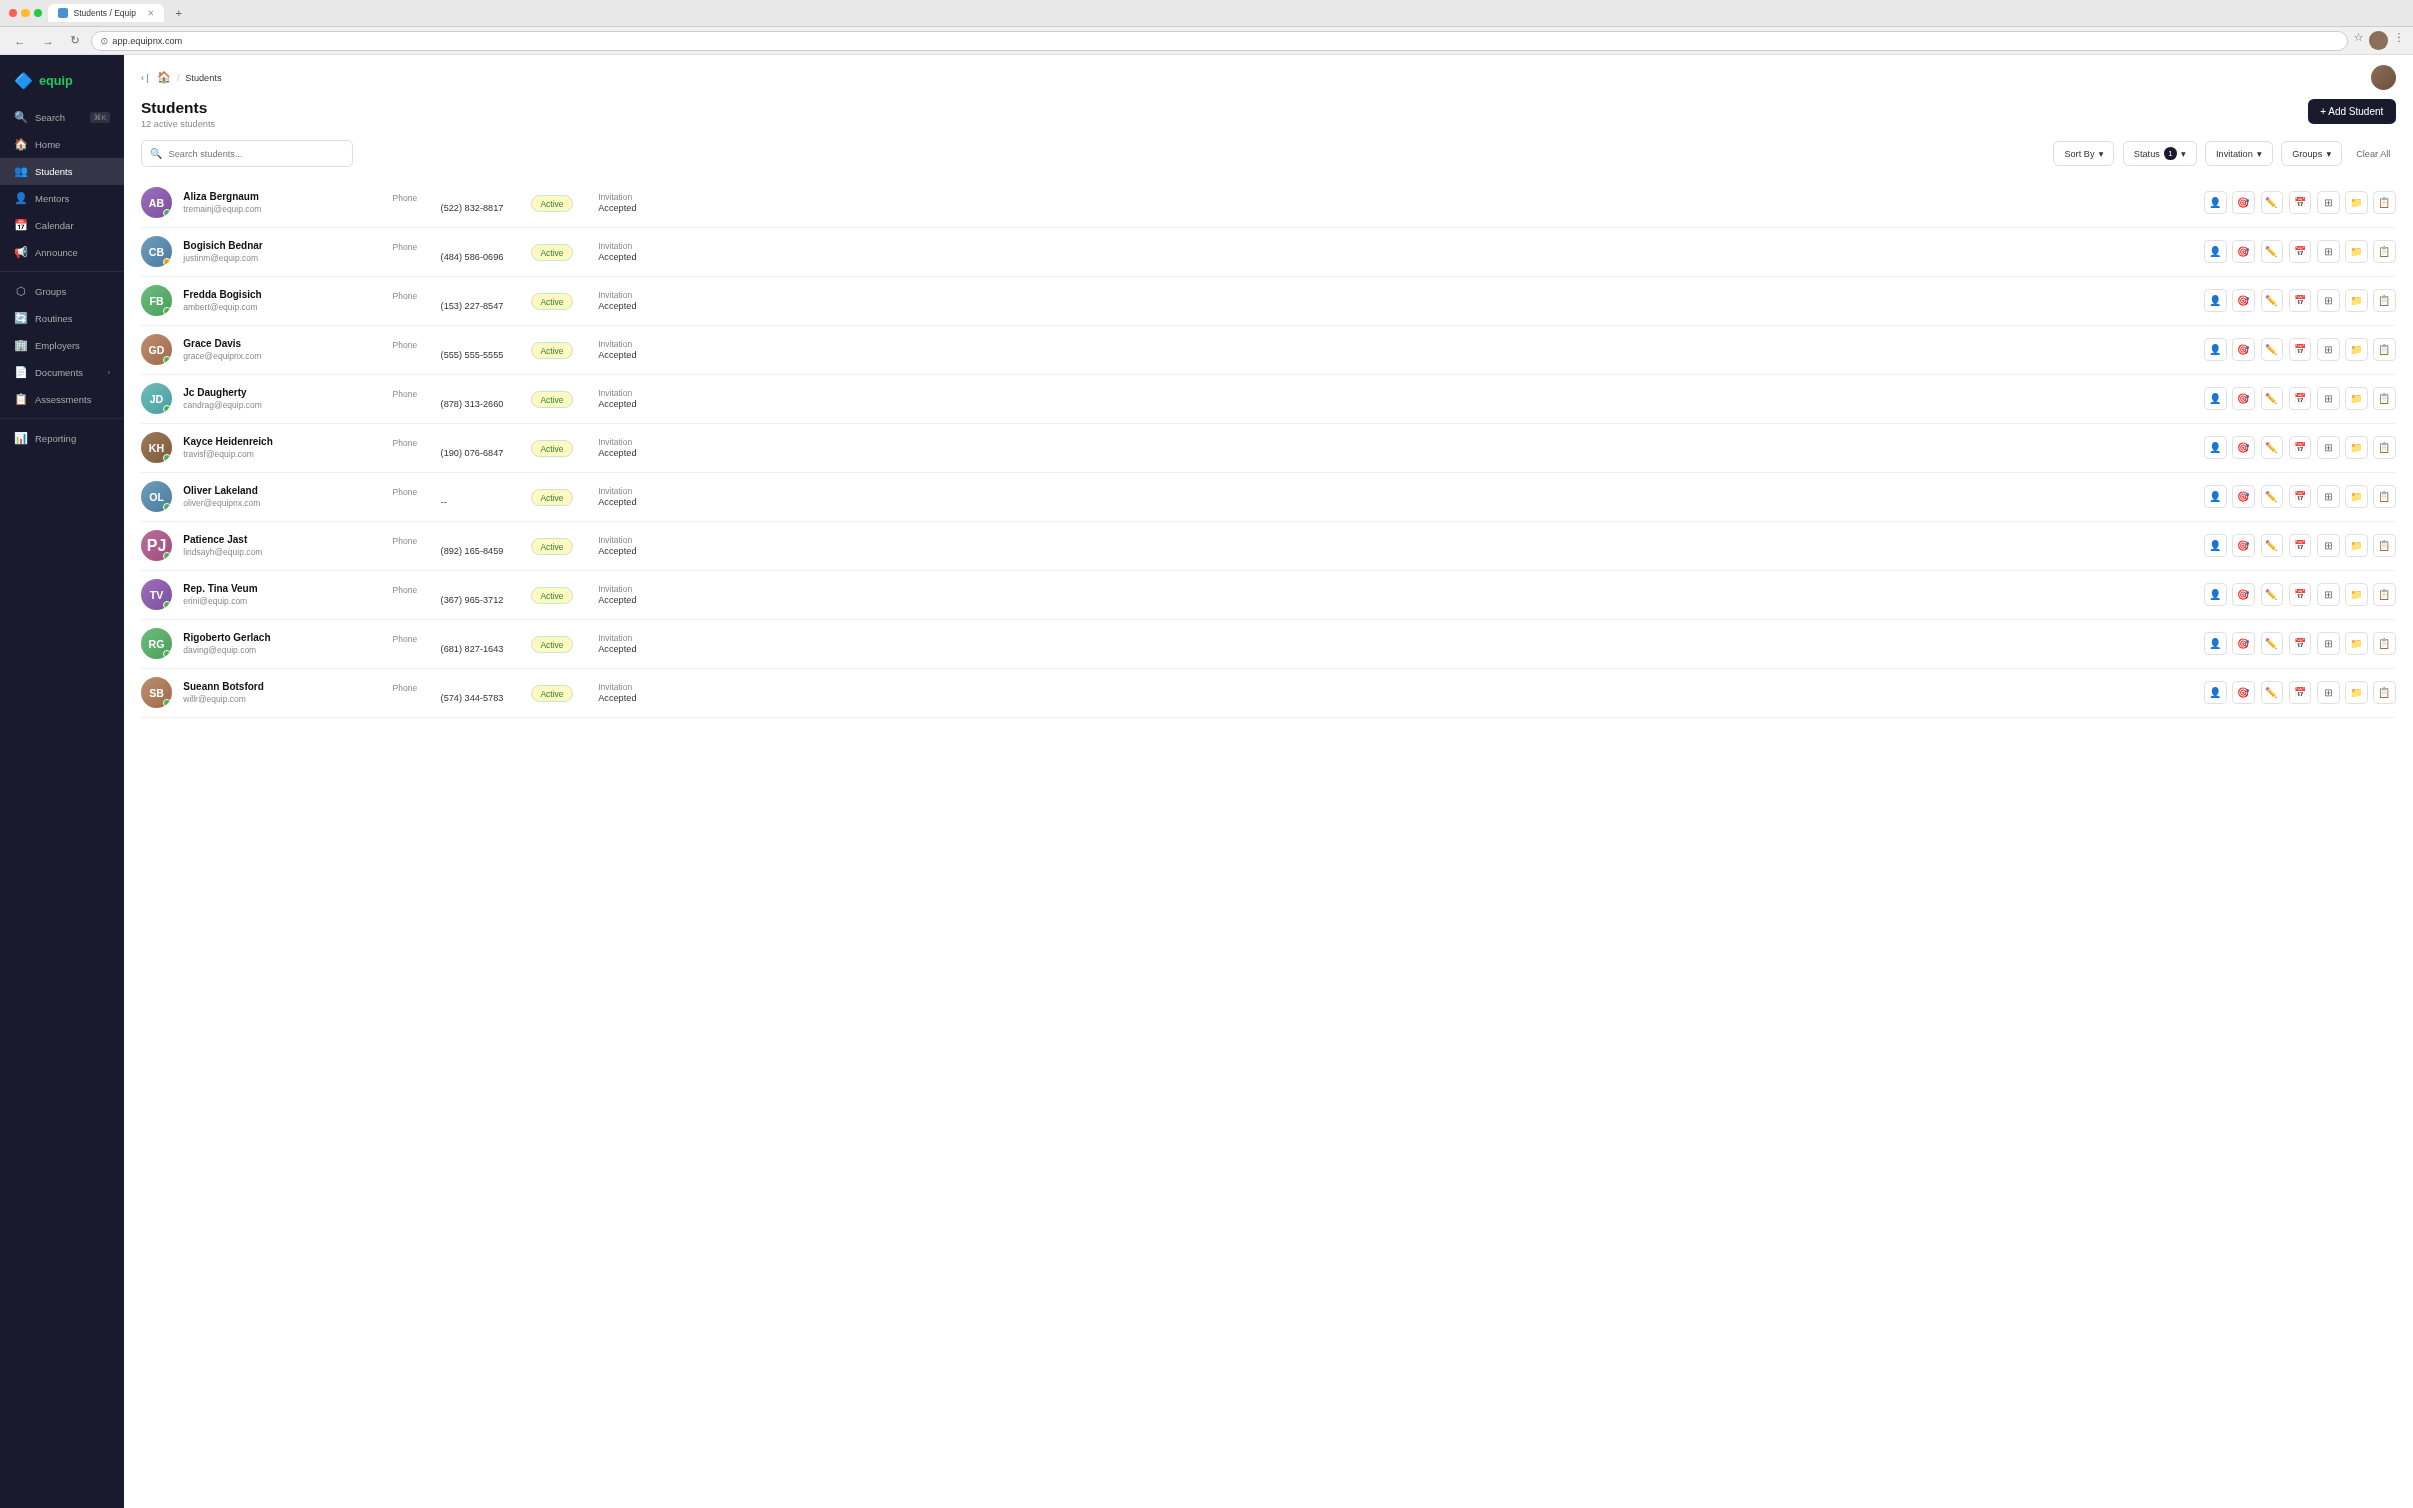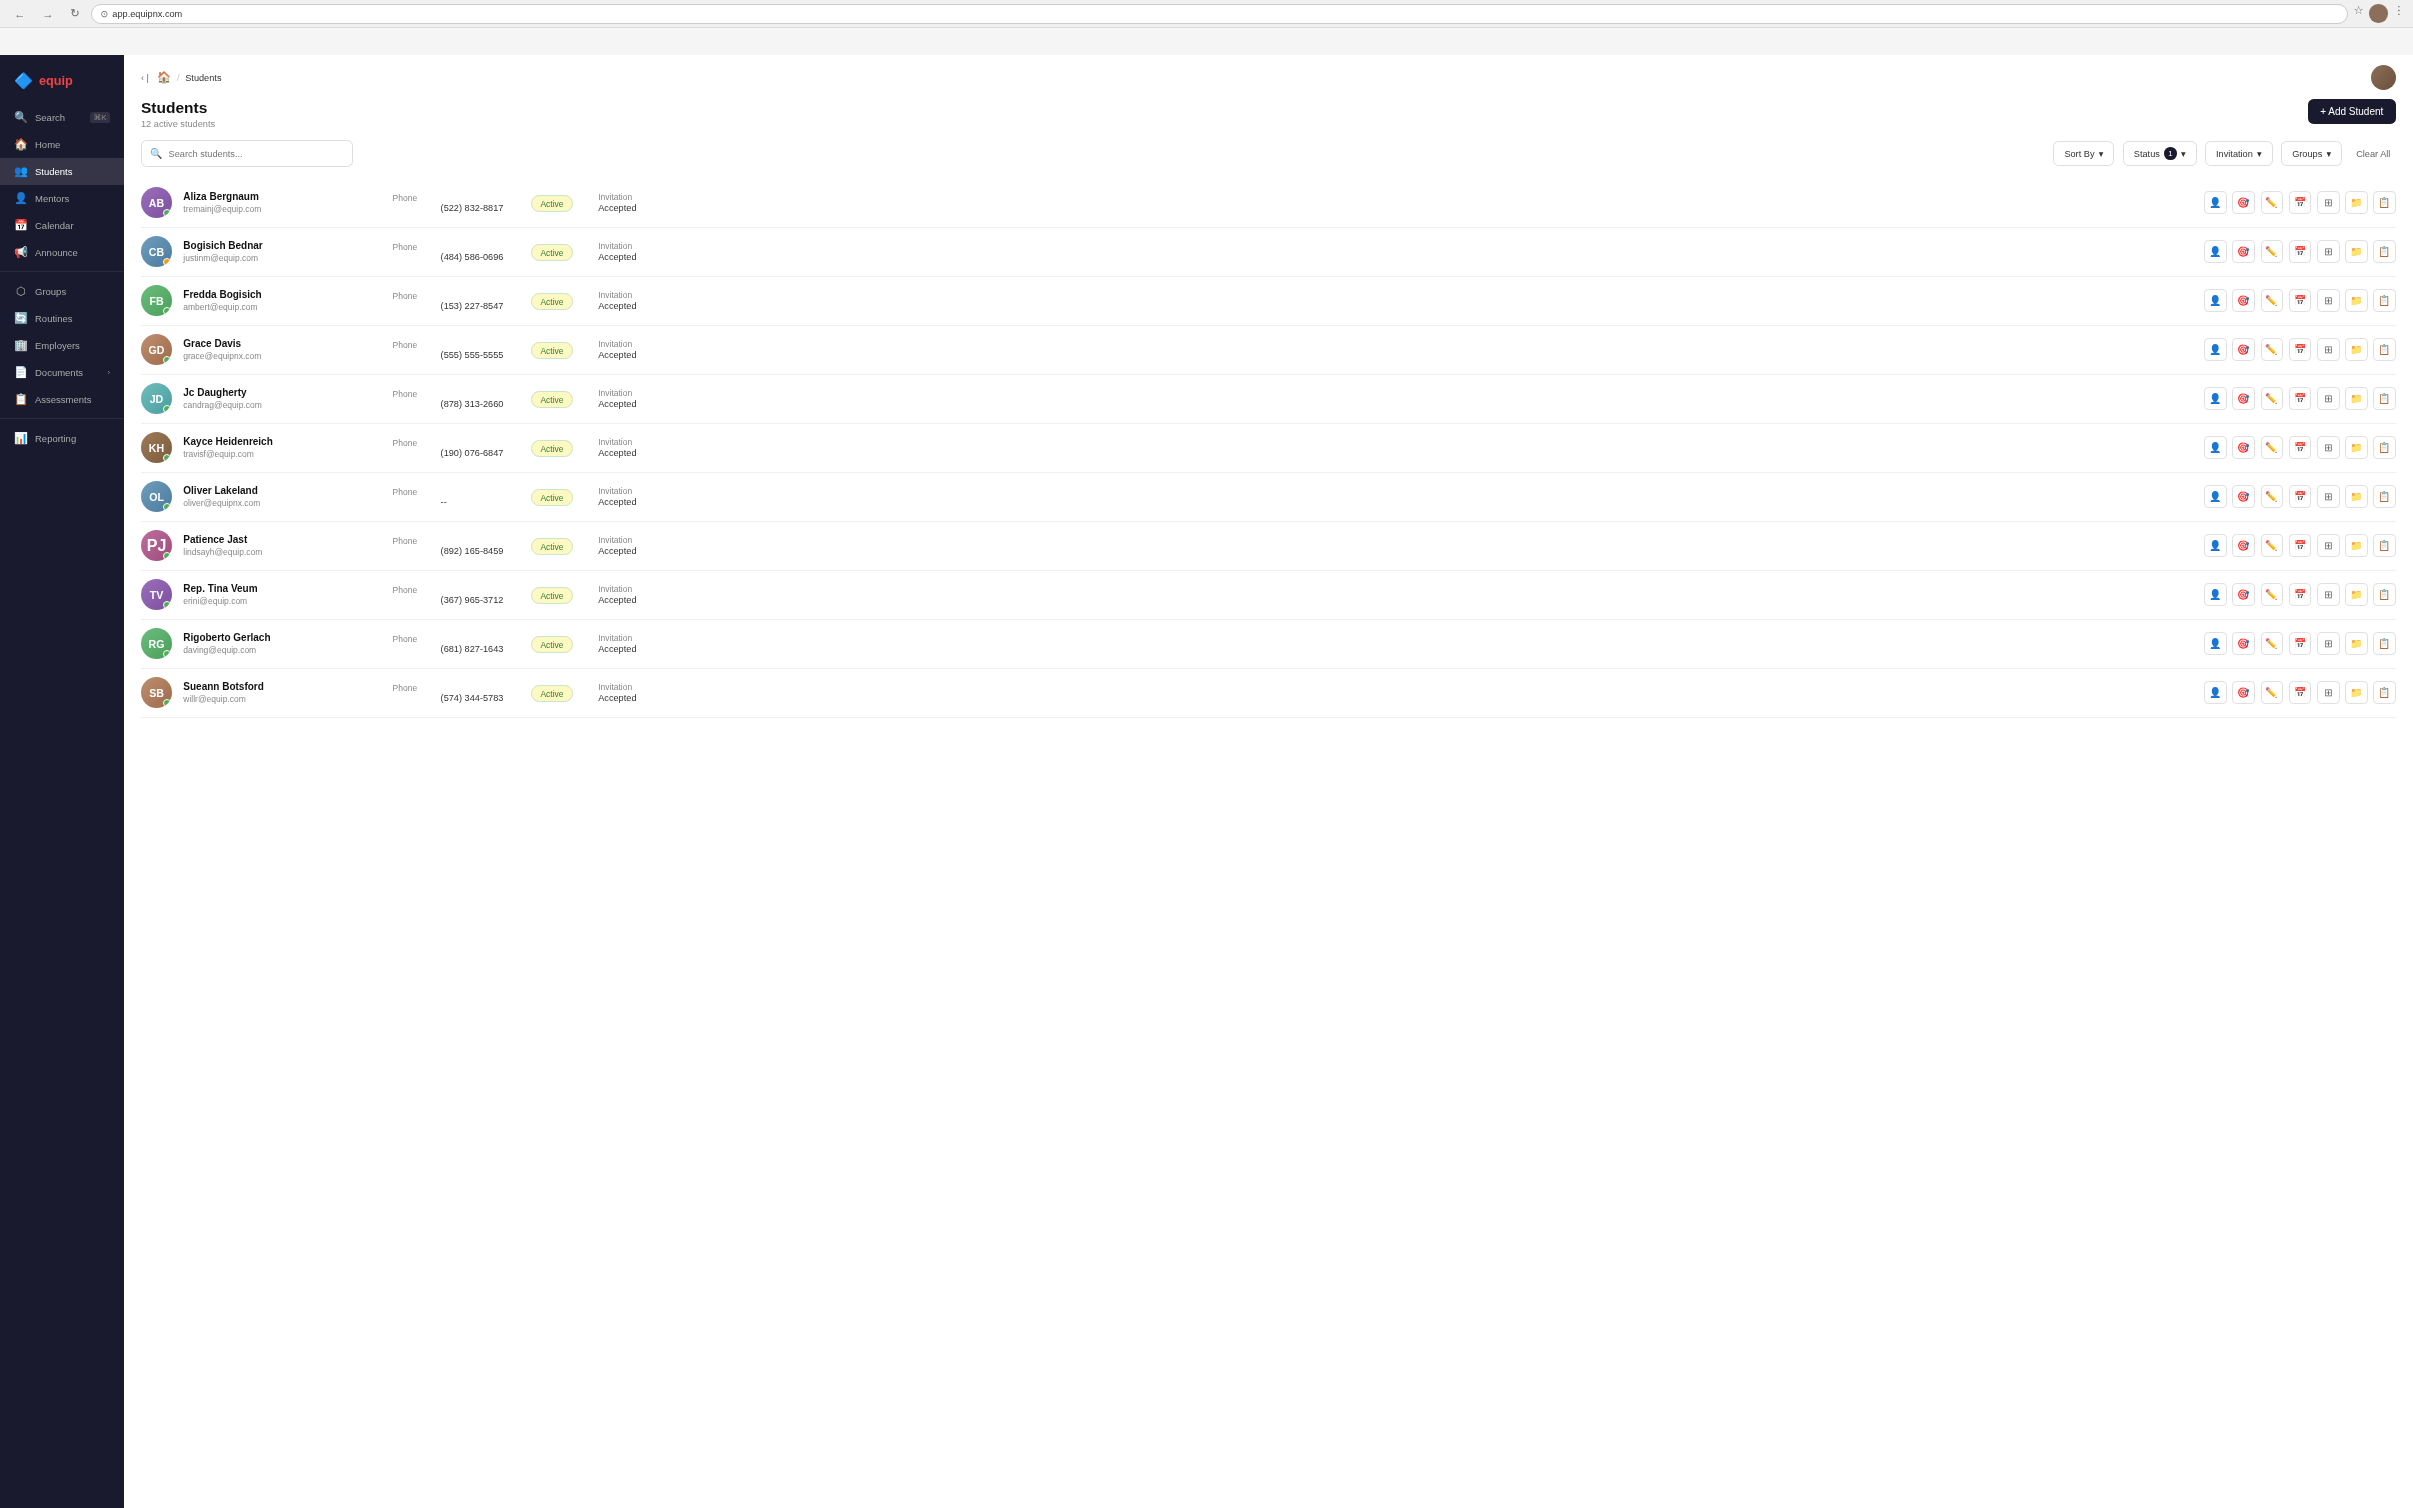--- a/index.html
+++ b/index.html
@@ -22,21 +22,21 @@
     .nav-actions { display: flex; gap: 5.6px; color: #666; font-size: 11.3px; }
     .user-avatar-browser { width: 18.3px; height: 18.3px; border-radius: 50%; background: #8b6f5a; }
 
     
     .app-wrapper { display: flex; width: 100%; height: 100%; padding-top: 55px; }
 
     
     .sidebar { width: 124px; background: #1a1a2e; height: 100%; display: flex; flex-direction: column; padding: 11.3px 0; flex-shrink: 0; }
     .sidebar-logo { padding: 5.6px 14px 14px; display: flex; align-items: center; gap: 5.6px; }
     .logo-icon { font-size: 15.5px; }
-    .logo-text { color: #ef4444; font-size: 12.7px; font-weight: 600; }
+    .logo-text { color: #22c55e; font-size: 12.7px; font-weight: 600; }
     .sidebar-nav { flex: 1; }
     .sidebar-item { display: flex; align-items: center; gap: 7px; padding: 7px 14px; color: #aaa; font-size: 10px; cursor: pointer; transition: background 0.15s; }
     .sidebar-item.active { background: rgba(255,255,255,0.12); color: white; }
     .sidebar-item .icon { font-size: 11.3px; width: 14px; text-align: center; }
     .sidebar-item .label { font-size: 9.5px; }
     .sidebar-search { display: flex; align-items: center; gap: 7px; padding: 7px 14px; color: #aaa; font-size: 10px; cursor: pointer; }
     .sidebar-search .shortcut { margin-left: auto; background: rgba(255,255,255,0.1); border-radius: 2.8px; padding: 0.7px 3.5px; font-size: 7.8px; color: #888; }
     .sidebar-divider { height: 0.7px; background: rgba(255,255,255,0.08); margin: 5.6px 0; }
 
     
@@ -95,20 +95,33 @@
     .av-blue { background: linear-gradient(135deg, #6f9ebd, #4a7a9e); }
     .av-orange { background: linear-gradient(135deg, #bd8f6f, #9e6a4a); }
     .av-teal { background: linear-gradient(135deg, #6fbdbd, #4a9e9e); }
     .av-pink { background: linear-gradient(135deg, #bd6f9e, #9e4a7b); }
     .av-brown { background: linear-gradient(135deg, #9e7a5a, #7b5a3a); }
   </style>
 </head>
 <body>
 
 <div class="browser-chrome">
+  <div class="browser-titlebar">
+    <div class="browser-dots">
+      <div class="browser-dot dot-red"></div>
+      <div class="browser-dot dot-yellow"></div>
+      <div class="browser-dot dot-green"></div>
+    </div>
+    <div class="browser-tab">
+      <div class="browser-tab-icon"></div>
+      <span>Students / Equip</span>
+      <span style="margin-left:5.6px;color:#999;">✕</span>
+    </div>
+    <span class="browser-new-tab">+</span>
+  </div>
   <div class="browser-nav">
     <button class="nav-btn">←</button>
     <button class="nav-btn">→</button>
     <button class="nav-btn">↻</button>
     <div class="url-bar">
       <span style="color:#666;font-size:9.2px;">⊙</span>
       <span style="margin-left:4.2px;">app.equipnx.com</span>
     </div>
     <div class="nav-actions">
       <span>☆</span>

